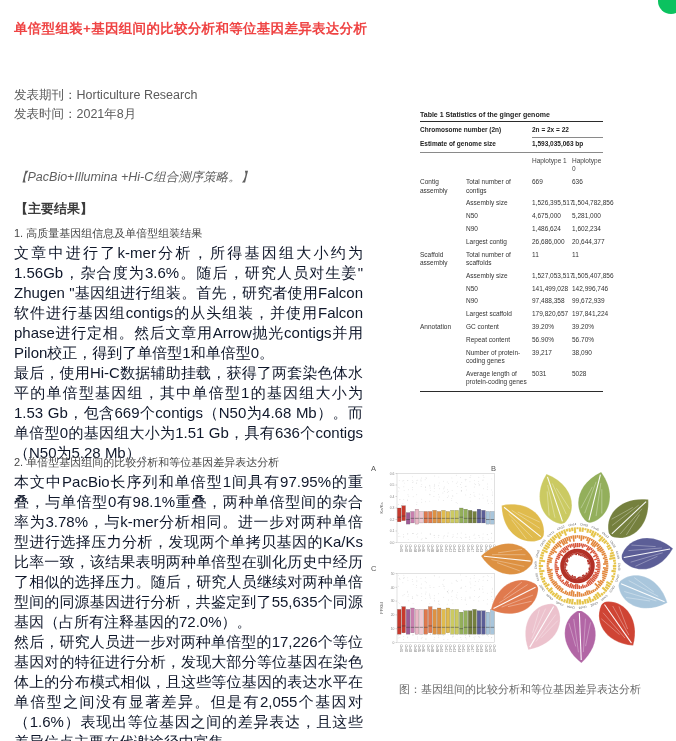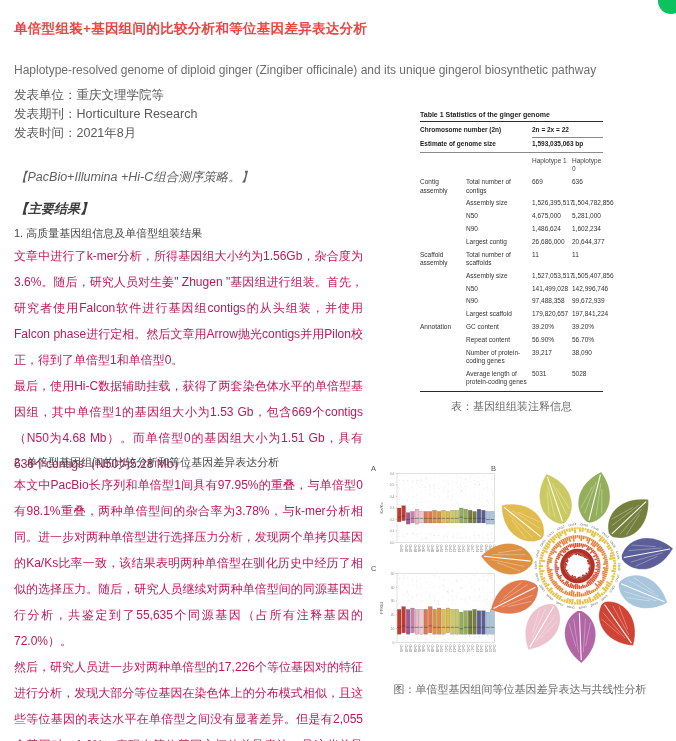--- a/index.html
+++ b/index.html
@@ -4,25 +4,25 @@
 <style>
   html,body{margin:0;padding:0;background:#fff;}
   .page{position:relative;width:676px;height:741px;background:#fff;overflow:hidden;
         font-family:"Liberation Sans","DejaVu Sans",sans-serif;}
   .abs{position:absolute;}
   .title{left:14px;top:20px;width:620px;font-size:13.5px;font-weight:bold;color:#ef4444;letter-spacing:.3px;}
   .sub{left:14px;top:63px;width:660px;font-size:12px;color:#6e6e6e;white-space:nowrap;}
   .meta{left:14px;top:86px;font-size:12.5px;color:#5a5a5a;}
   .mline{line-height:19px;}
   .strategy{left:15px;top:169px;font-size:12.5px;color:#5f5f5f;font-style:italic;}
-  .resh{left:15px;top:200px;font-size:13px;font-weight:bold;color:#3c3c3c;font-style:italic;}
+  .resh{left:15px;top:200px;font-size:13px;font-weight:bold;color:#3c3c3c;}
   .sech{font-size:11px;font-weight:normal;color:#474747;}
   .s1h{left:14px;top:226px;}
   .s2h{left:14px;top:455px;}
-  .body{width:349px;font-size:12px;line-height:26px;color:#be185d;text-align:justify;}
+  .body{width:349px;font-size:15px;line-height:20px;color:#0f172a;text-align:justify;}
   .body p{margin:0;}
   .b1{left:14px;top:243px;}
   .b2{left:14px;top:472px;}
   .tablewrap{left:420px;top:111px;width:183px;}
   .ttitle{font-size:7px;font-weight:bold;color:#222;border-bottom:1.2px solid #2b2b2b;padding-bottom:3px;margin-bottom:2px;}
   .tgrid{display:grid;grid-template-columns:46px 66px 40px 31px;}
   .tc{font-size:6.5px;line-height:1.3;color:#333;padding:2.2px 1px 2.2px 0;}
   .sp2{grid-column:span 2;}
   .sp4{grid-column:1/-1;}
   .bold{font-weight:bold;color:#222;}
@@ -40,23 +40,21 @@
   svg{display:block;}
 </style>
 </head>
 <body>
 
 <div class="page">
 
   <div class="abs badge" style="background: rgb(11, 194, 95);"></div>
 
   <div class="abs title">单倍型组装+基因组间的比较分析和等位基因差异表达分析</div>
-  <div class="abs sub">Haplotype-resolved genome of diploid ginger (Zingiber officinale) and its unique gingerol biosynthetic pathway</div>
   <div class="abs meta" id="meta">
-      <div class="mline"><span>发表单位：</span><span>重庆文理学院等</span></div>
       <div class="mline"><span>发表期刊：</span><span>Horticulture Research</span></div>
       <div class="mline"><span>发表时间：</span><span>2021年8月</span></div>
     </div>
   <div class="abs strategy">【PacBio+Illumina +Hi-C组合测序策略。】</div>
   <div class="abs resh">【主要结果】</div>
 
   <div class="abs sech s1h">1. 高质量基因组信息及单倍型组装结果</div>
   <div class="abs body b1">
     <p>文章中进行了k-mer分析，所得基因组大小约为1.56Gb，杂合度为3.6%。随后，研究人员对生姜" Zhugen "基因组进行组装。首先，研究者使用Falcon软件进行基因组contigs的从头组装，并使用Falcon phase进行定相。然后文章用Arrow抛光contigs并用Pilon校正，得到了单倍型1和单倍型0。</p>
     <p>最后，使用Hi-C数据辅助挂载，获得了两套染色体水平的单倍型基因组，其中单倍型1的基因组大小为1.53 Gb，包含669个contigs（N50为4.68 Mb）。而单倍型0的基因组大小为1.51 Gb，具有636个contigs（N50为5.28 Mb）。</p>
@@ -131,21 +129,20 @@
         <div class="tc ">Number of protein-coding genes</div>
         <div class="tc ">39,217</div>
         <div class="tc ">38,090</div>
         <div class="tc "></div>
         <div class="tc ">Average length of protein-coding genes</div>
         <div class="tc ">5031</div>
         <div class="tc ">5028</div>
         <div class="tc brule sp4"></div>
       </div>
   </div>
-  <div class="abs tcaption">表：基因组组装注释信息</div>
 
   <span class="abs plabel pa">A</span>
   <span class="abs plabel pb">B</span>
   <span class="abs plabel pc">C</span>
 
   <svg class="abs" id="boxA" style="left:377px;top:471px;" width="120" height="96" viewBox="0 0 120 96">
       <rect x="20" y="2.5" width="97.5" height="69" fill="#ffffff" stroke="#c4c4c4" stroke-width="0.5"></rect>
       <line x1="18.5" y1="71.5" x2="20" y2="71.5" stroke="#999" stroke-width="0.4"></line>
       <text x="17.5" y="72.7" text-anchor="end" font-size="3.4" fill="#888">0.0</text>
       <line x1="18.5" y1="60" x2="20" y2="60" stroke="#999" stroke-width="0.4"></line>
@@ -1181,14 +1178,14 @@
       <rect x="-0.65" y="-13.6" width="1.3" height="2.1322278637817362" fill="#b23127" transform="rotate(315)"></rect>
       <rect x="-0.65" y="-13.6" width="1.3" height="1.3982321112576757" fill="#b23127" transform="rotate(320.625)"></rect>
       <rect x="-0.65" y="-13.6" width="1.3" height="2.1830548732405077" fill="#b23127" transform="rotate(326.25)"></rect>
       <rect x="-0.65" y="-13.6" width="1.3" height="1.4695536649105634" fill="#b23127" transform="rotate(331.875)"></rect>
       <rect x="-0.65" y="-13.6" width="1.3" height="1.7106369394889045" fill="#b23127" transform="rotate(337.5)"></rect>
       <rect x="-0.65" y="-13.6" width="1.3" height="1.0126214115080074" fill="#b23127" transform="rotate(343.125)"></rect>
       <rect x="-0.65" y="-13.6" width="1.3" height="2.1078199659314123" fill="#b23127" transform="rotate(348.75)"></rect>
       <rect x="-0.65" y="-13.6" width="1.3" height="2.4549253365112236" fill="#b23127" transform="rotate(354.375)"></rect>
     </svg>
 
-  <div class="abs fcaption">图：单倍型基因组间等位基因差异表达与共线性分析</div>
+  <div class="abs fcaption">图：基因组间的比较分析和等位基因差异表达分析</div>
 </div>
 
 </body></html>

